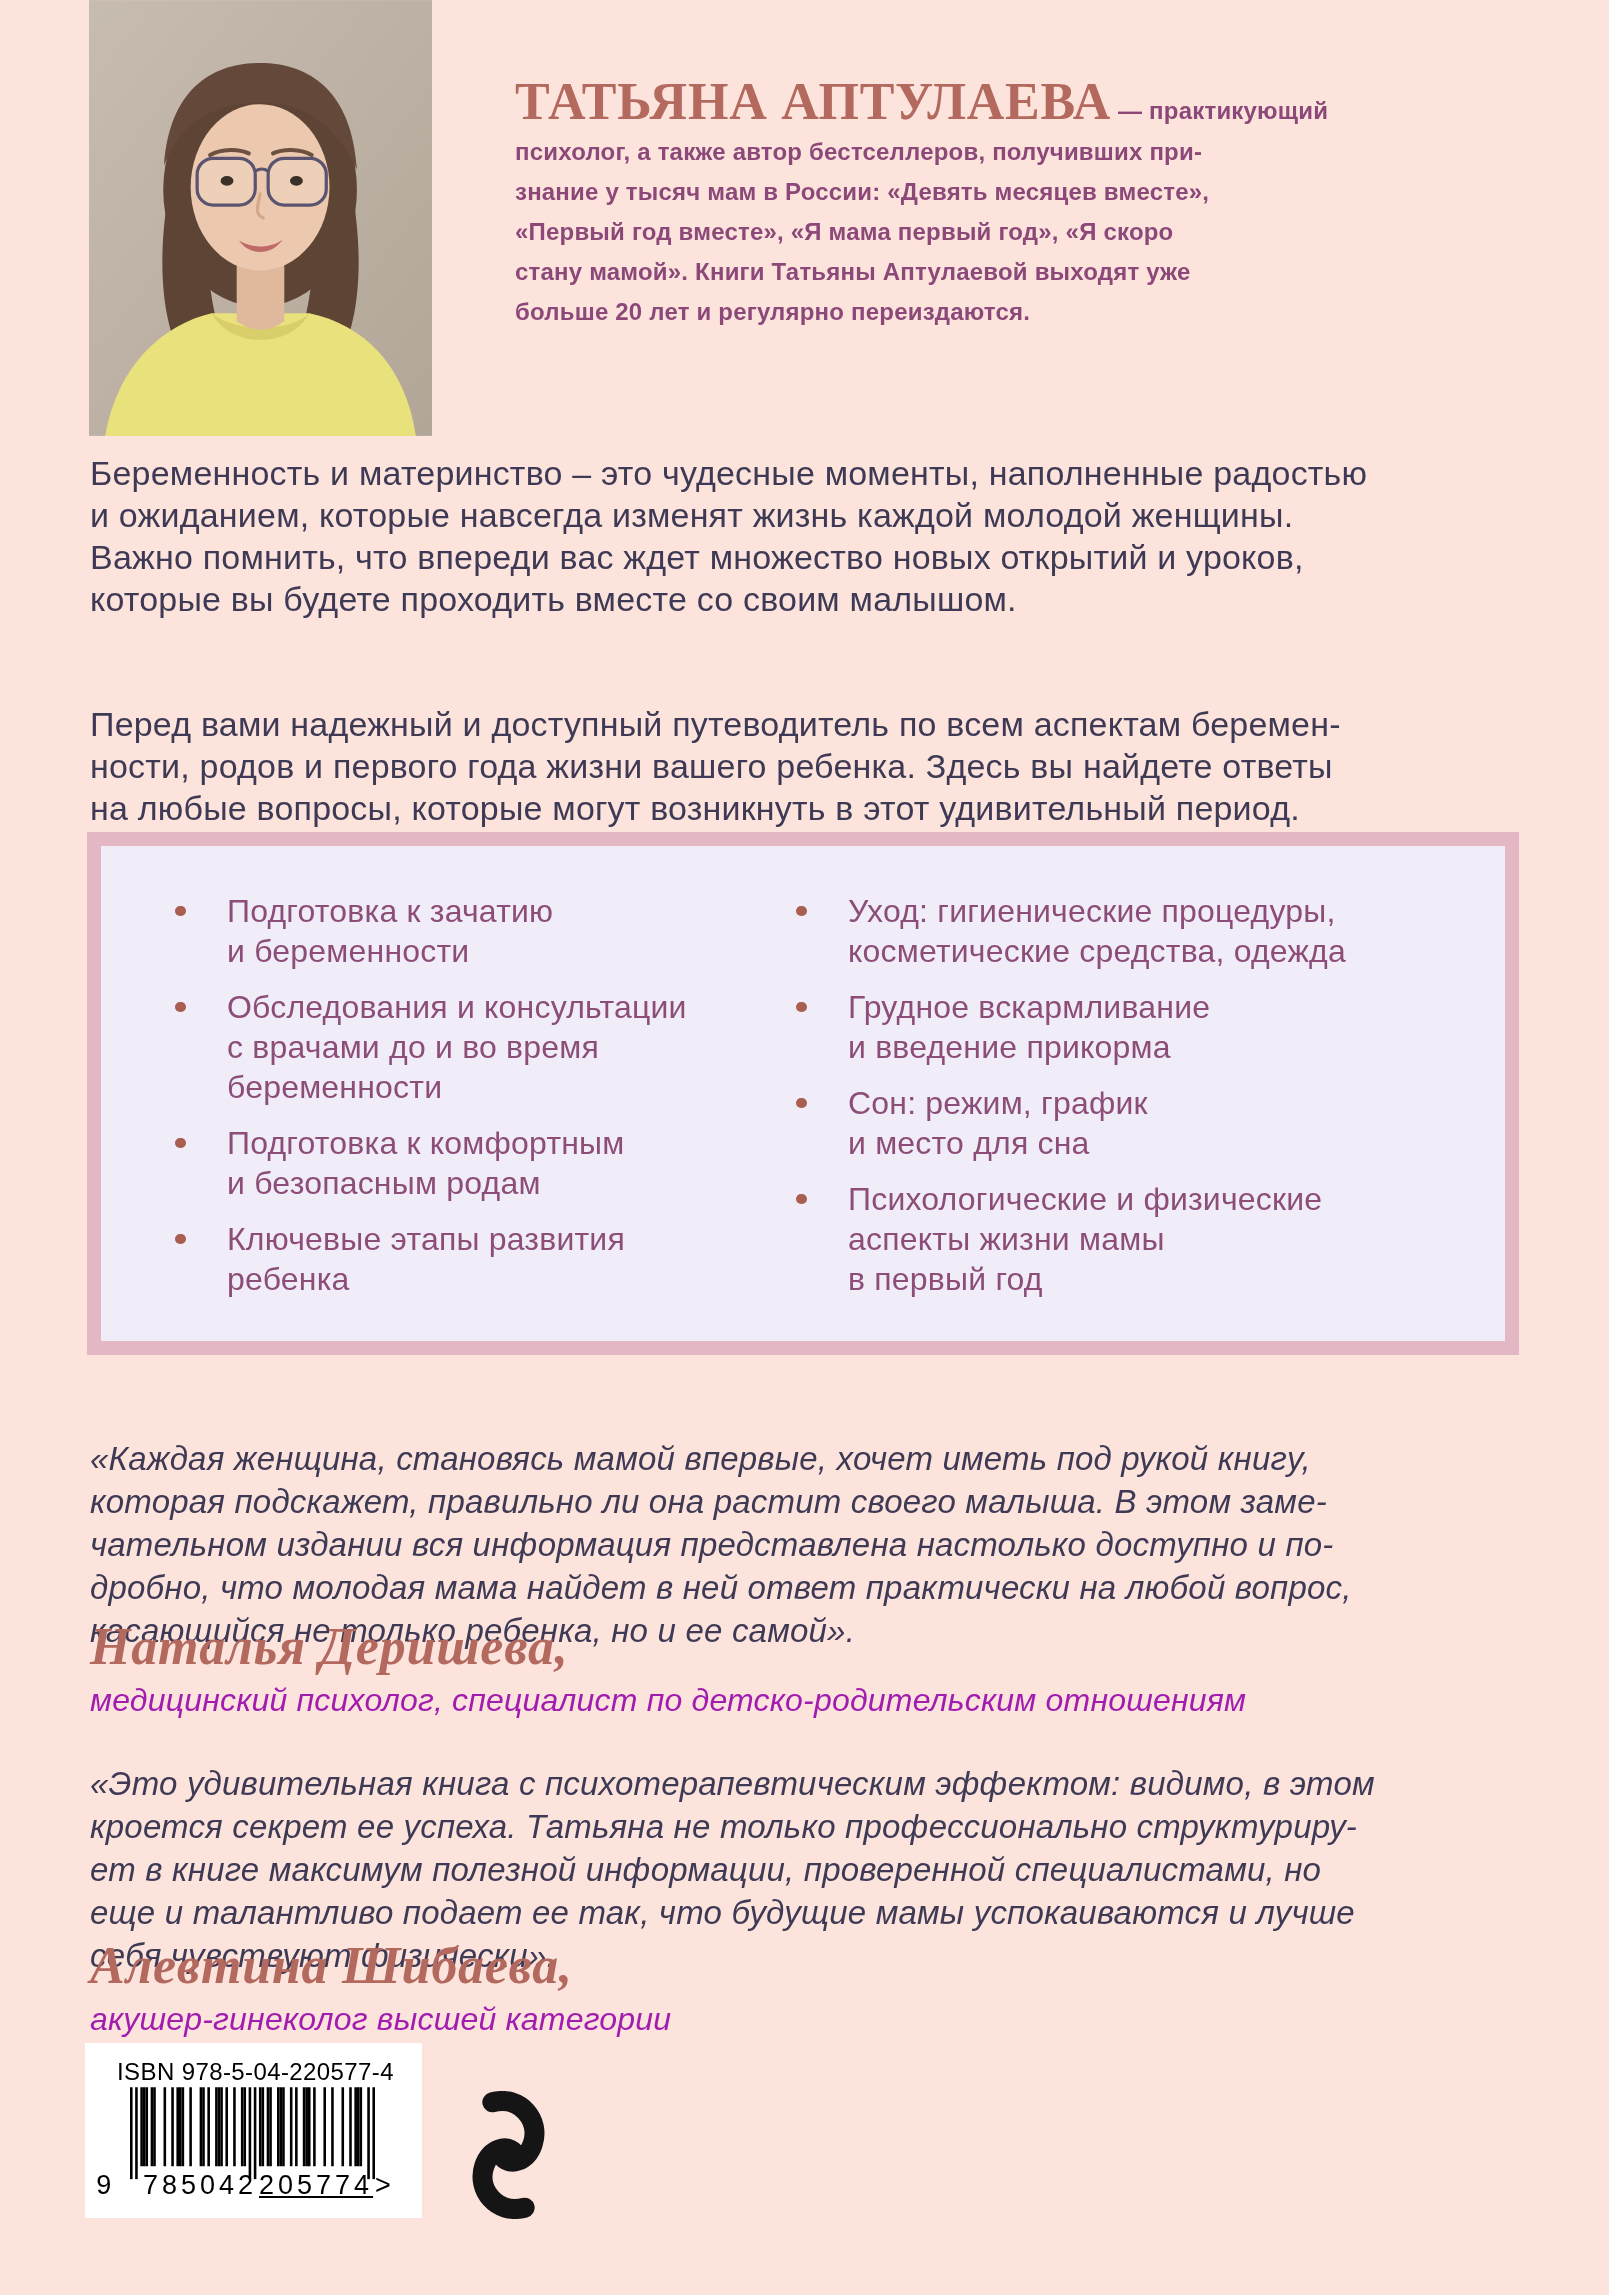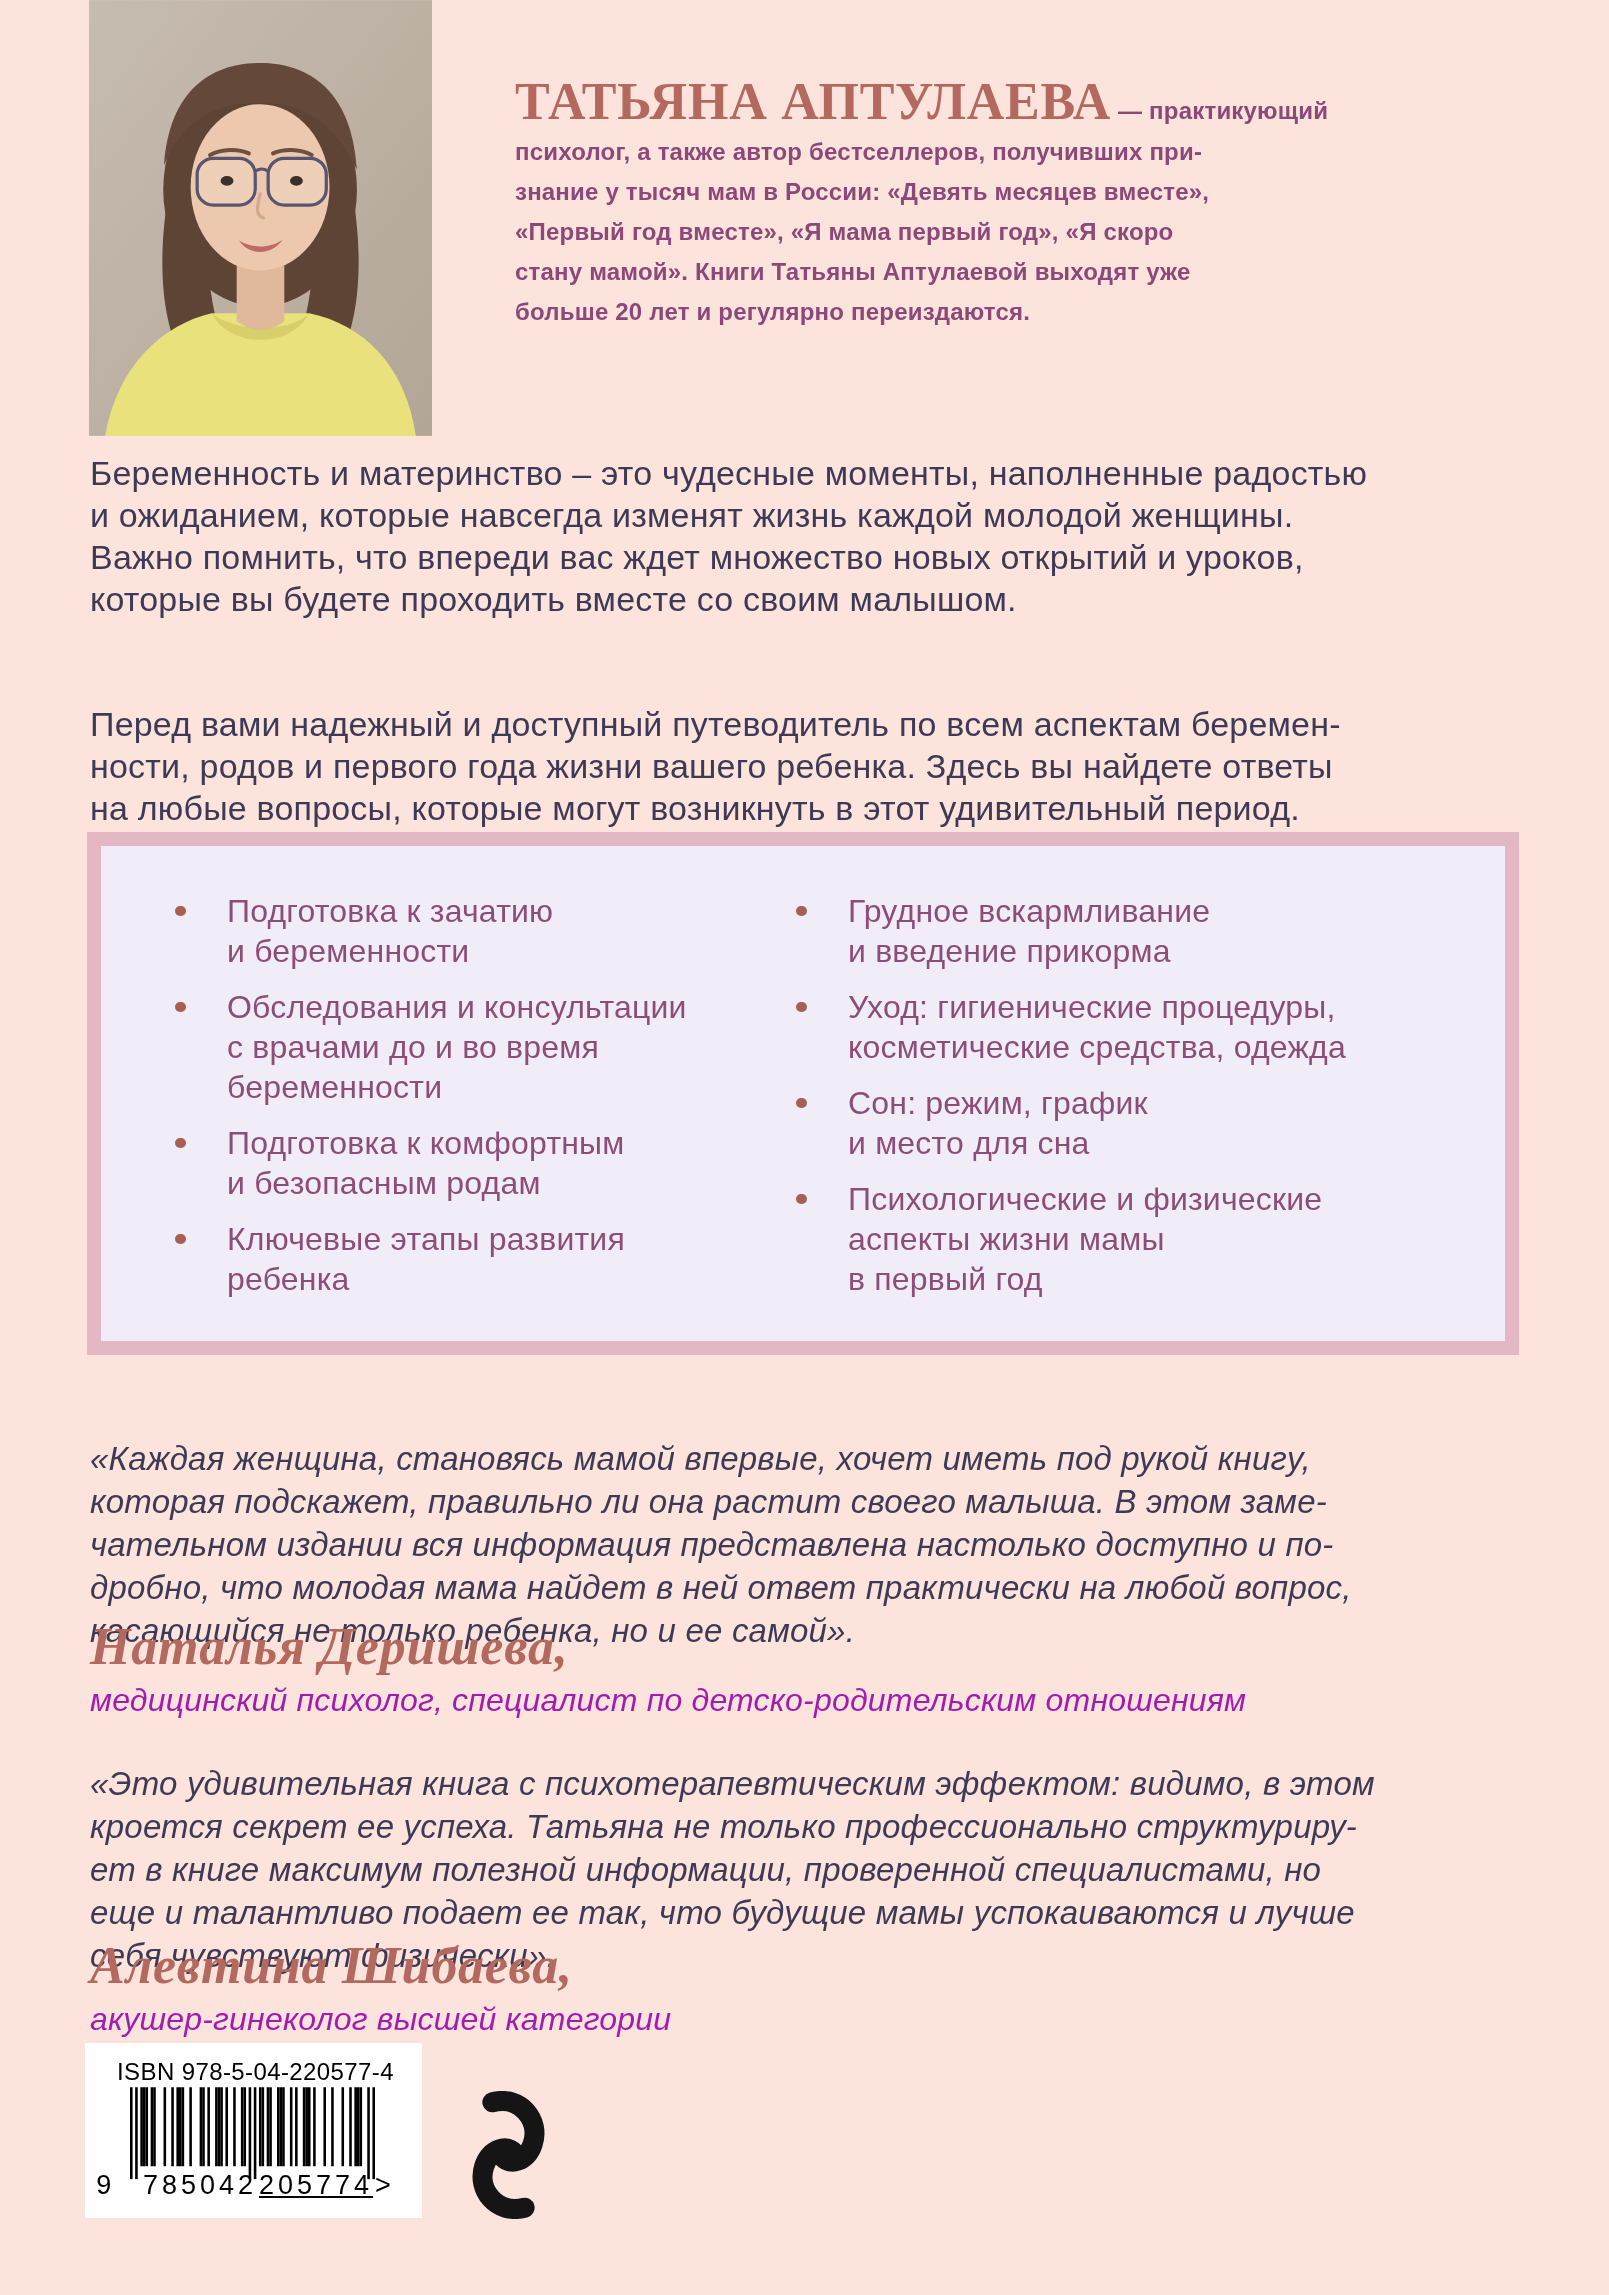--- a/index.html
+++ b/index.html
@@ -153,24 +153,24 @@
 и беременности</span></li>
     <li><span class="dot"></span><span class="pre">Обследования и консультации
 с врачами до и во время
 беременности</span></li>
     <li><span class="dot"></span><span class="pre">Подготовка к комфортным
 и безопасным родам</span></li>
     <li><span class="dot"></span><span class="pre">Ключевые этапы развития
 ребенка</span></li>
   </ul>
   <ul class="topics-col right">
+    <li><span class="dot"></span><span class="pre">Уход: гигиенические процедуры,
+косметические средства, одежда</span></li>
     <li><span class="dot"></span><span class="pre">Грудное вскармливание
 и введение прикорма</span></li>
-    <li><span class="dot"></span><span class="pre">Уход: гигиенические процедуры,
-косметические средства, одежда</span></li>
     <li><span class="dot"></span><span class="pre">Сон: режим, график
 и место для сна</span></li>
     <li><span class="dot"></span><span class="pre">Психологические и физические
 аспекты жизни мамы
 в первый год</span></li>
   </ul>
 </div>
 
 <div class="quote quote1 pre">«Каждая женщина, становясь мамой впервые, хочет иметь под рукой книгу,
 которая подскажет, правильно ли она растит своего малыша. В этом заме-

